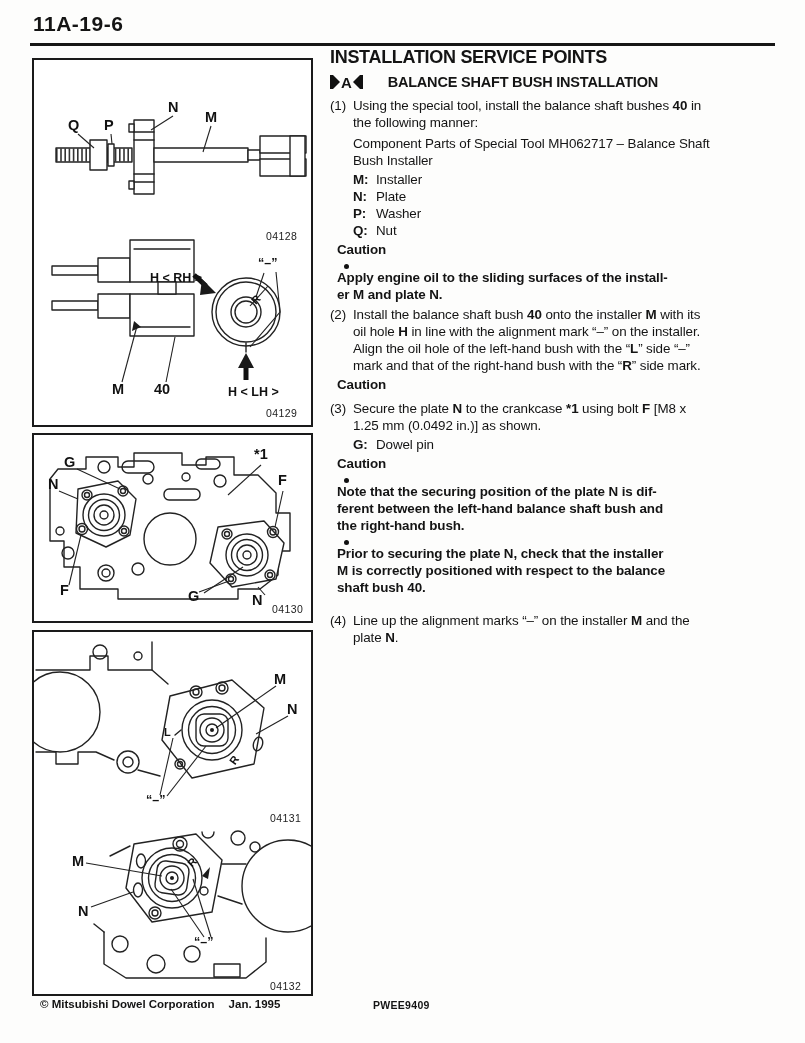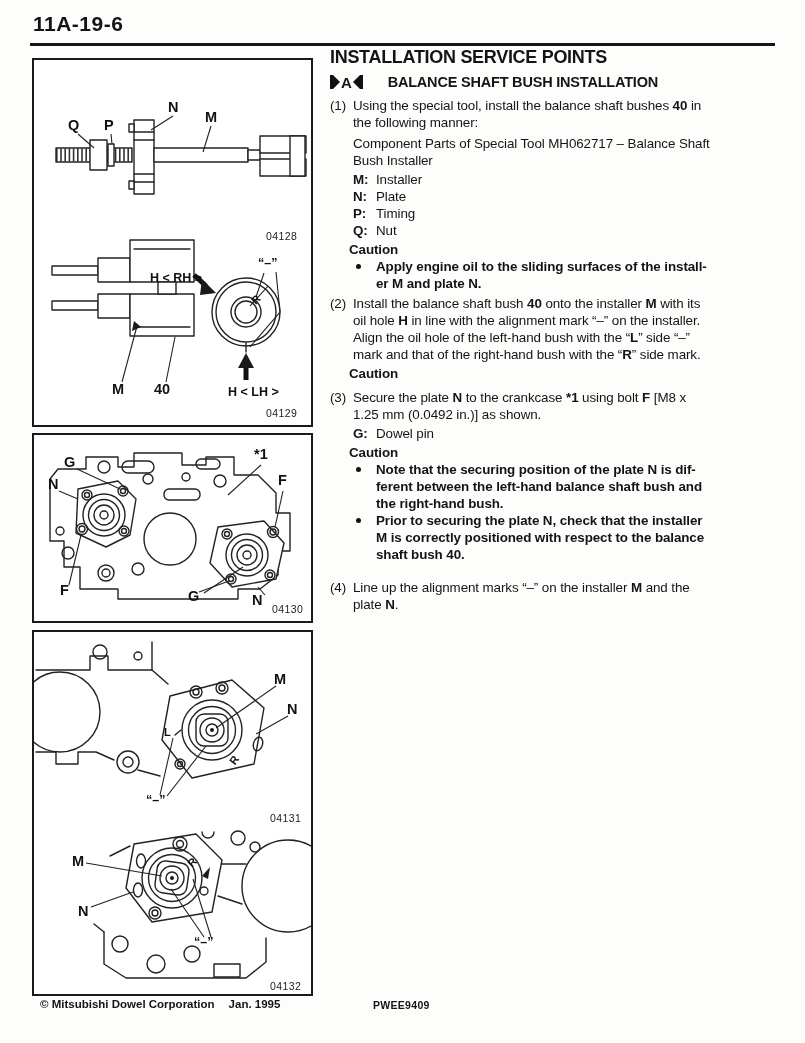--- a/index.html
+++ b/index.html
@@ -40,23 +40,23 @@
   .mkA{margin:0 1px;font-size:15px;}
   .h2label{margin-left:25px;}
   .step{display:flex;}
   .num{flex:none;width:23px;}
   .sbody{flex:1;}
   .ind{margin-left:23px;}
   .para{margin-top:4px;}
   .defs{margin-top:2px;}
   .defrow{display:flex;}
   .defk{flex:none;width:23px;font-weight:bold;}
-  .caution{margin-left:19px;margin-top:2px;}
+  .caution{margin-left:7px;margin-top:2px;}
   .ct{font-weight:bold;}
-  .cb{display:flex;}
+  .cb{display:flex;flex-direction:column;}
   .cbdot{flex:none;width:27px;padding-left:7px;box-sizing:border-box;}
   .dot{display:block;width:5px;height:5px;border-radius:50%;background:#111;margin-top:6px;}
   .btext{font-weight:bold;flex:1;}
   .mt-s2{margin-top:3px;}
   .mt-s3{margin-top:7px;}
   .mt-s4{margin-top:16px;}
 
   
   .footer-left{position:absolute;left:40px;top:998px;font-size:11.5px;font-weight:bold;}
   .footer-date{margin-left:14px;}
@@ -299,21 +299,21 @@
       <div class="defrow">
         <span class="defk">M:</span>
         <span>Installer</span>
       </div>
       <div class="defrow">
         <span class="defk">N:</span>
         <span>Plate</span>
       </div>
       <div class="defrow">
         <span class="defk">P:</span>
-        <span>Timing</span>
+        <span>Washer</span>
       </div>
       <div class="defrow">
         <span class="defk">Q:</span>
         <span>Nut</span>
       </div>
     </div>
     <div class="caution">
       <div class="ct">Caution</div>
       <div class="cb">
         <span class="cbdot">

